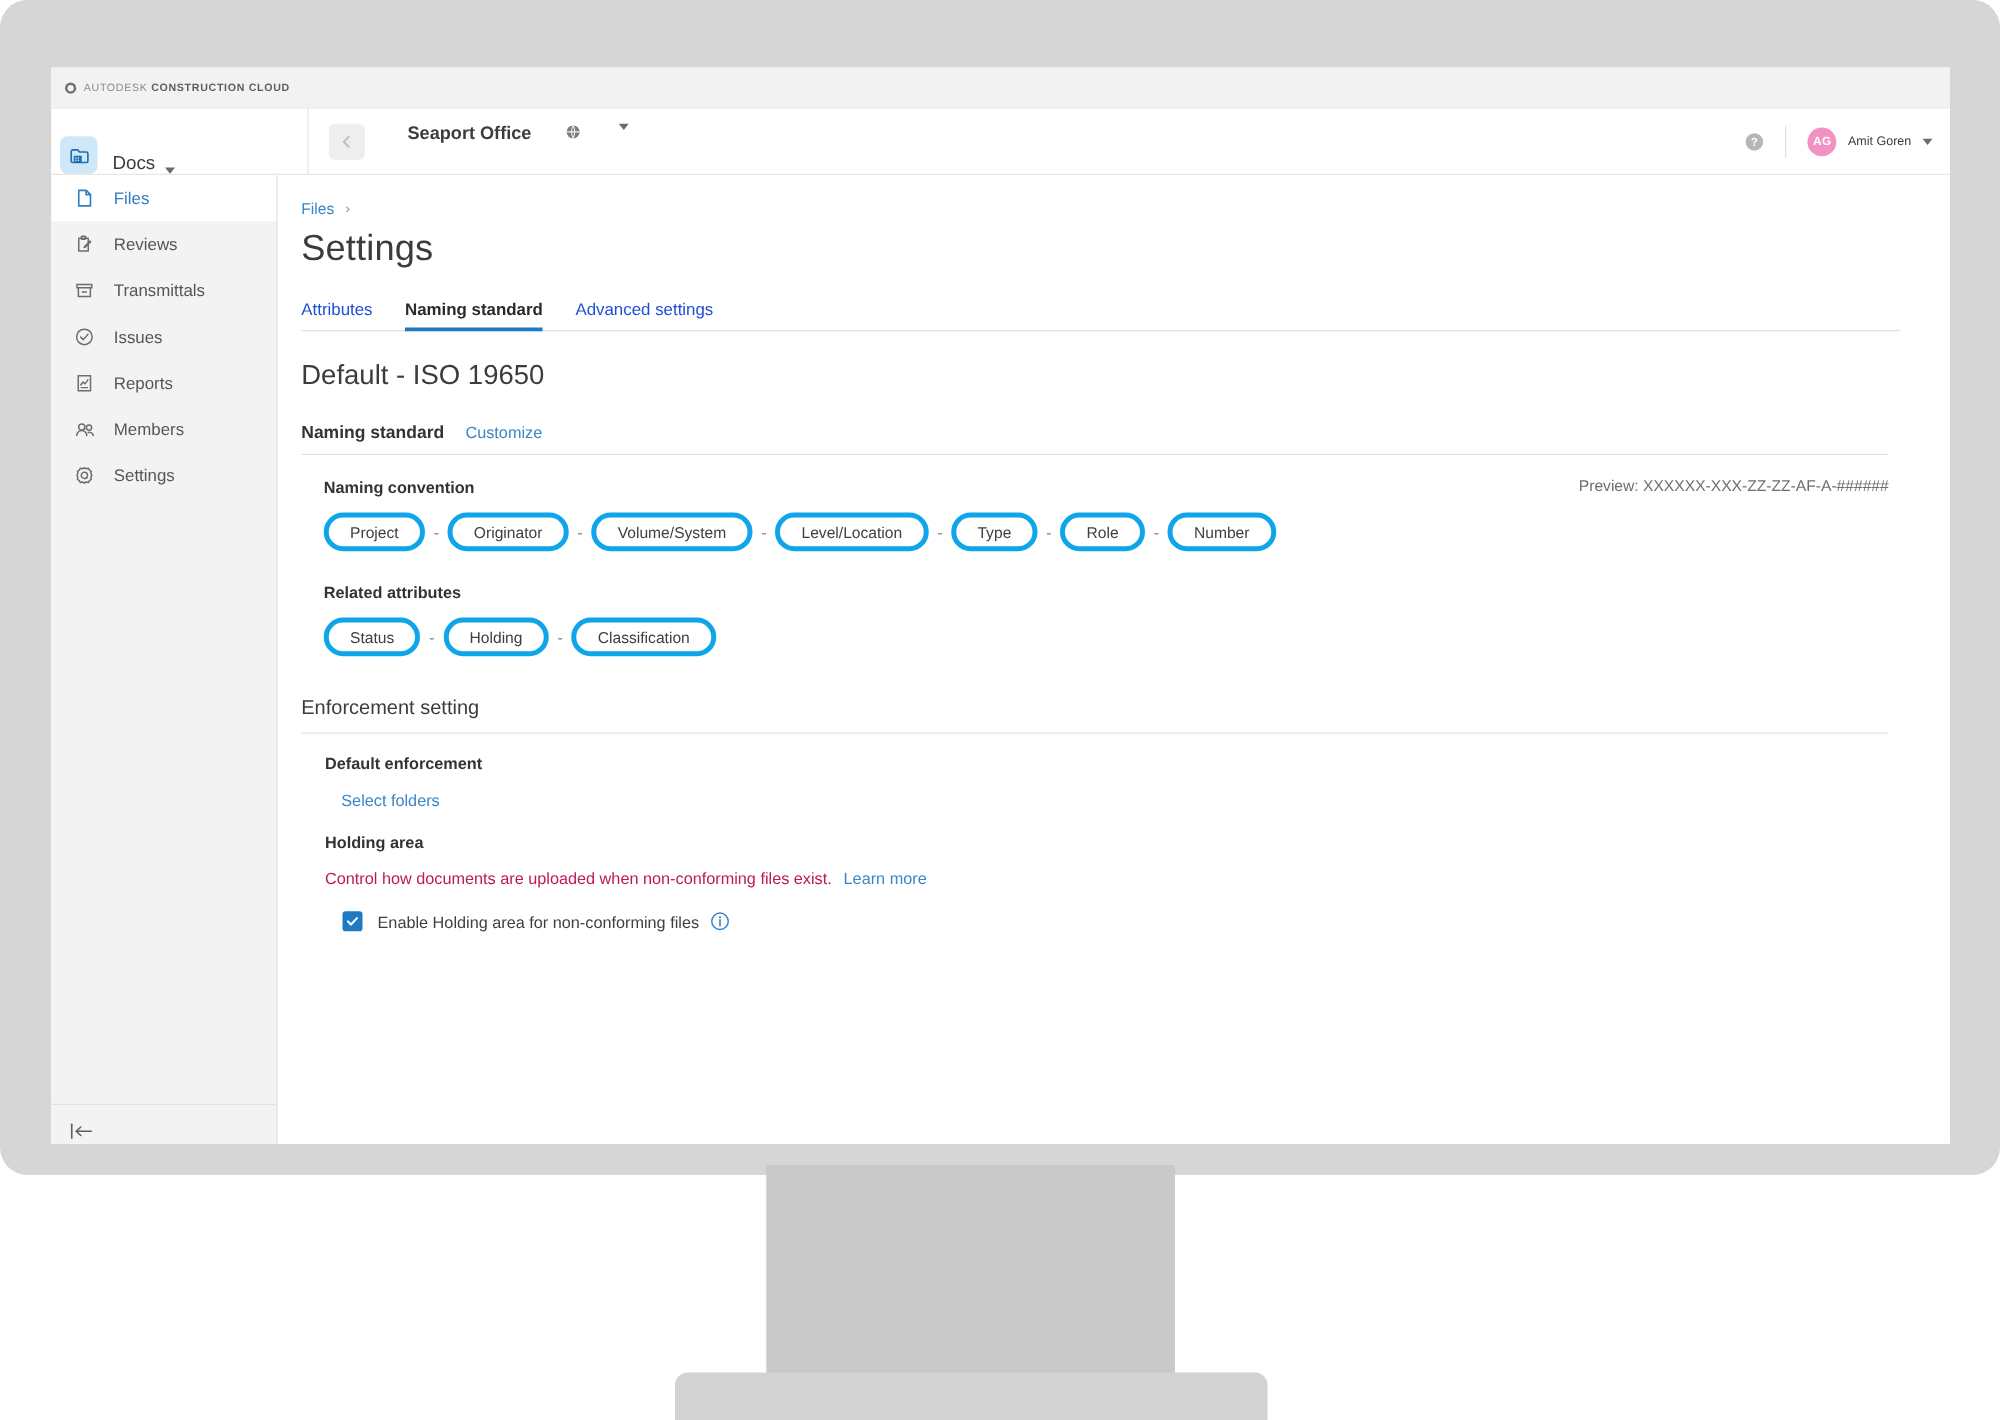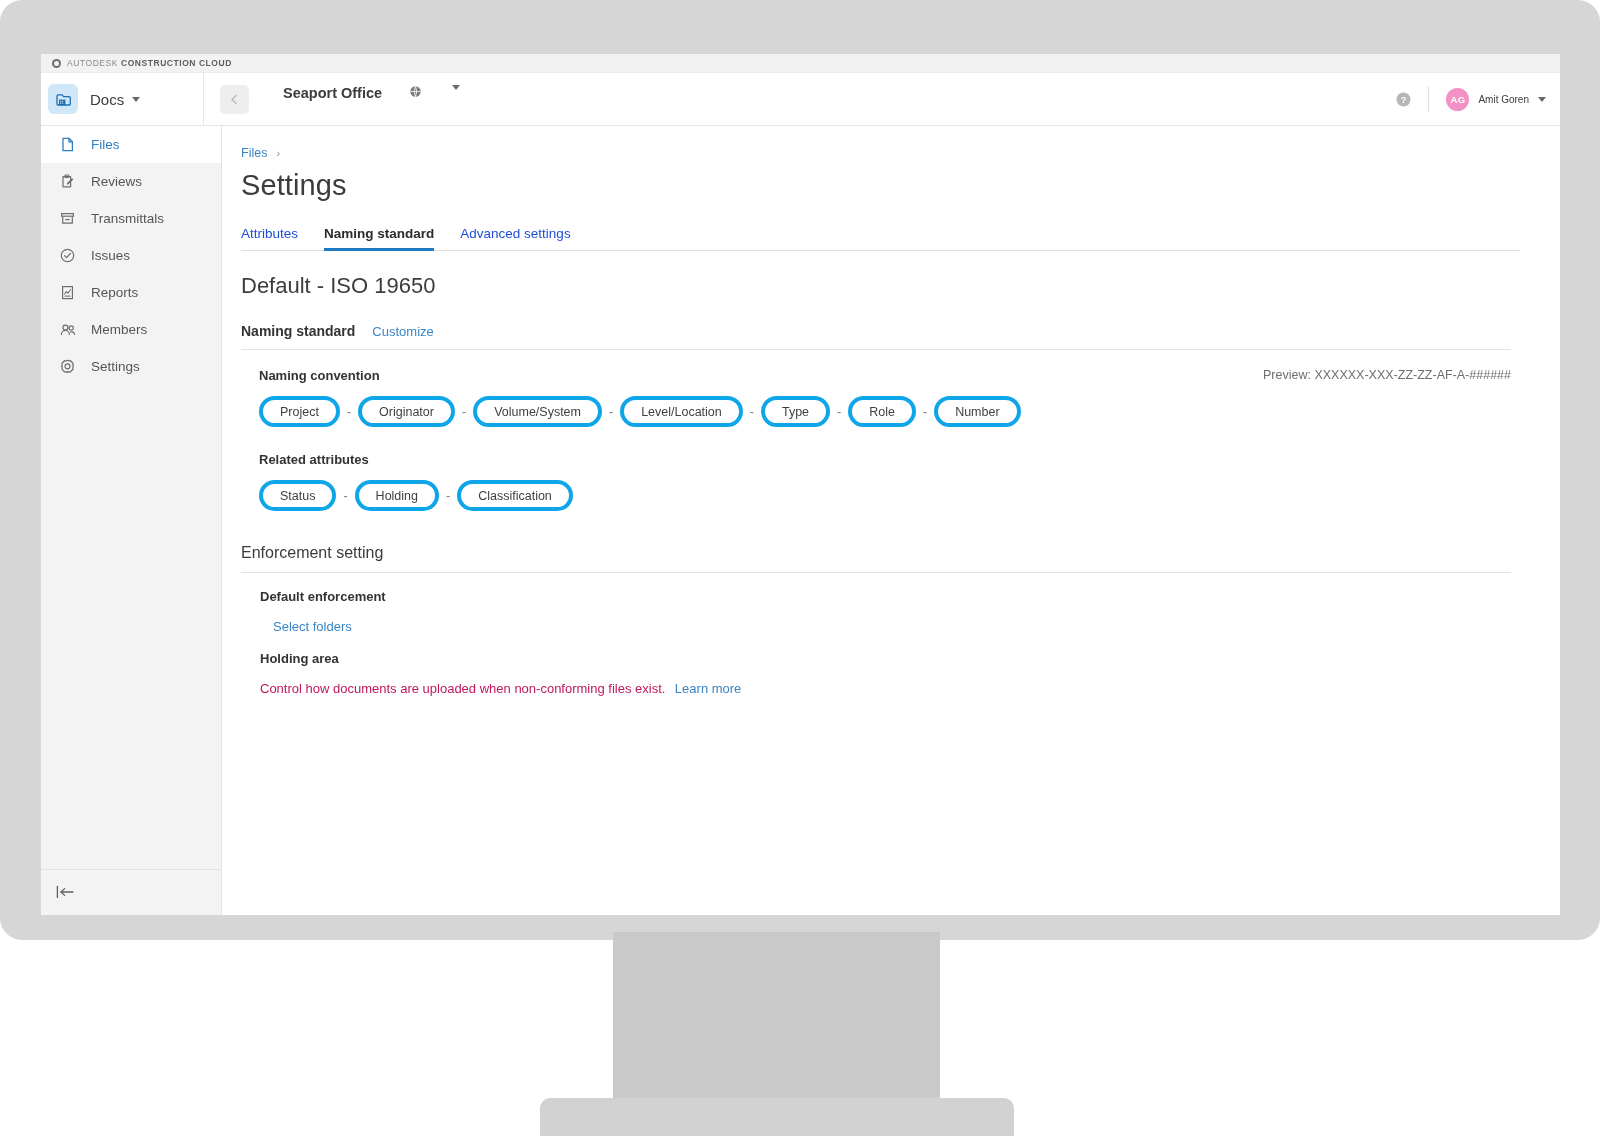--- a/index.html
+++ b/index.html
@@ -37,21 +37,21 @@
   #screen {
     position: absolute;
     left: 41px; top: 54px;
     width: 1519px; height: 861px;
     background: #ffffff;
     overflow: hidden;
   }
 
   
   #brand-strip {
-    height: 19px;
+    height: 33px;
     background: #f2f2f2;
     display: flex; align-items: center;
     padding-left: 11px;
     border-bottom: 1px solid #ececec;
   }
   .adsk-mark {
     width: 9px; height: 9px; border-radius: 50%;
     background: #6f6f6f; margin-right: 6px;
     position: relative; flex: 0 0 auto;
   }
@@ -69,22 +69,22 @@
 
   
   #topbar {
     height: 53px;
     background: #ffffff;
     border-bottom: 1px solid #e6e6e6;
     display: flex; align-items: center;
     position: relative;
   }
   #app-switcher {
-    width: 163px; height: 100%;
-    display: flex; align-items: center;
+    width: 206px; height: 100%;
+    display: flex; align-items: flex-end;
     padding-left: 7px;
     border-right: 1px solid #e6e6e6;
   }
   #docs-logo {
     width: 30px; height: 30px; border-radius: 6px;
     background: #cfe7f7;
     display: flex; align-items: center; justify-content: center;
     flex: 0 0 auto;
   }
   #docs-label {
@@ -510,18 +510,33 @@
 
           <a id="select-folders" class="link-blue">Select folders</a>
 
           <div class="sub-label" id="holding-area-label">Holding area</div>
 
           <div id="holding-desc">
             <span class="body-text">Control how documents are uploaded when non-conforming files exist.</span>
             <a class="link-blue" style="margin-left:5px;">Learn more</a>
           </div>
 
+          <div id="checkbox-row">
+            <span id="checkbox">
+              <svg width="12" height="12" viewBox="0 0 12 12">
+                <path d="M2.4 6.2 L4.8 8.6 L9.6 3.5" fill="none" stroke="#ffffff" stroke-width="1.7" stroke-linecap="round" stroke-linejoin="round"></path>
+              </svg>
+            </span>
+            <span id="checkbox-label">Enable Holding area for non-conforming files</span>
+            <span id="info-icon">
+              <svg width="16" height="16" viewBox="0 0 16 16">
+                <circle cx="8" cy="8" r="6.6" fill="none" stroke="#3a85c6" stroke-width="1.2"></circle>
+                <circle cx="8" cy="4.8" r=".85" fill="#3a85c6"></circle>
+                <path d="M8 6.8 V11.5" stroke="#3a85c6" stroke-width="1.35" stroke-linecap="round"></path>
+              </svg>
+            </span>
+          </div>
         </div>
 
       </div>
     </div>
   </div>
 </div>
 
 </body></html>

